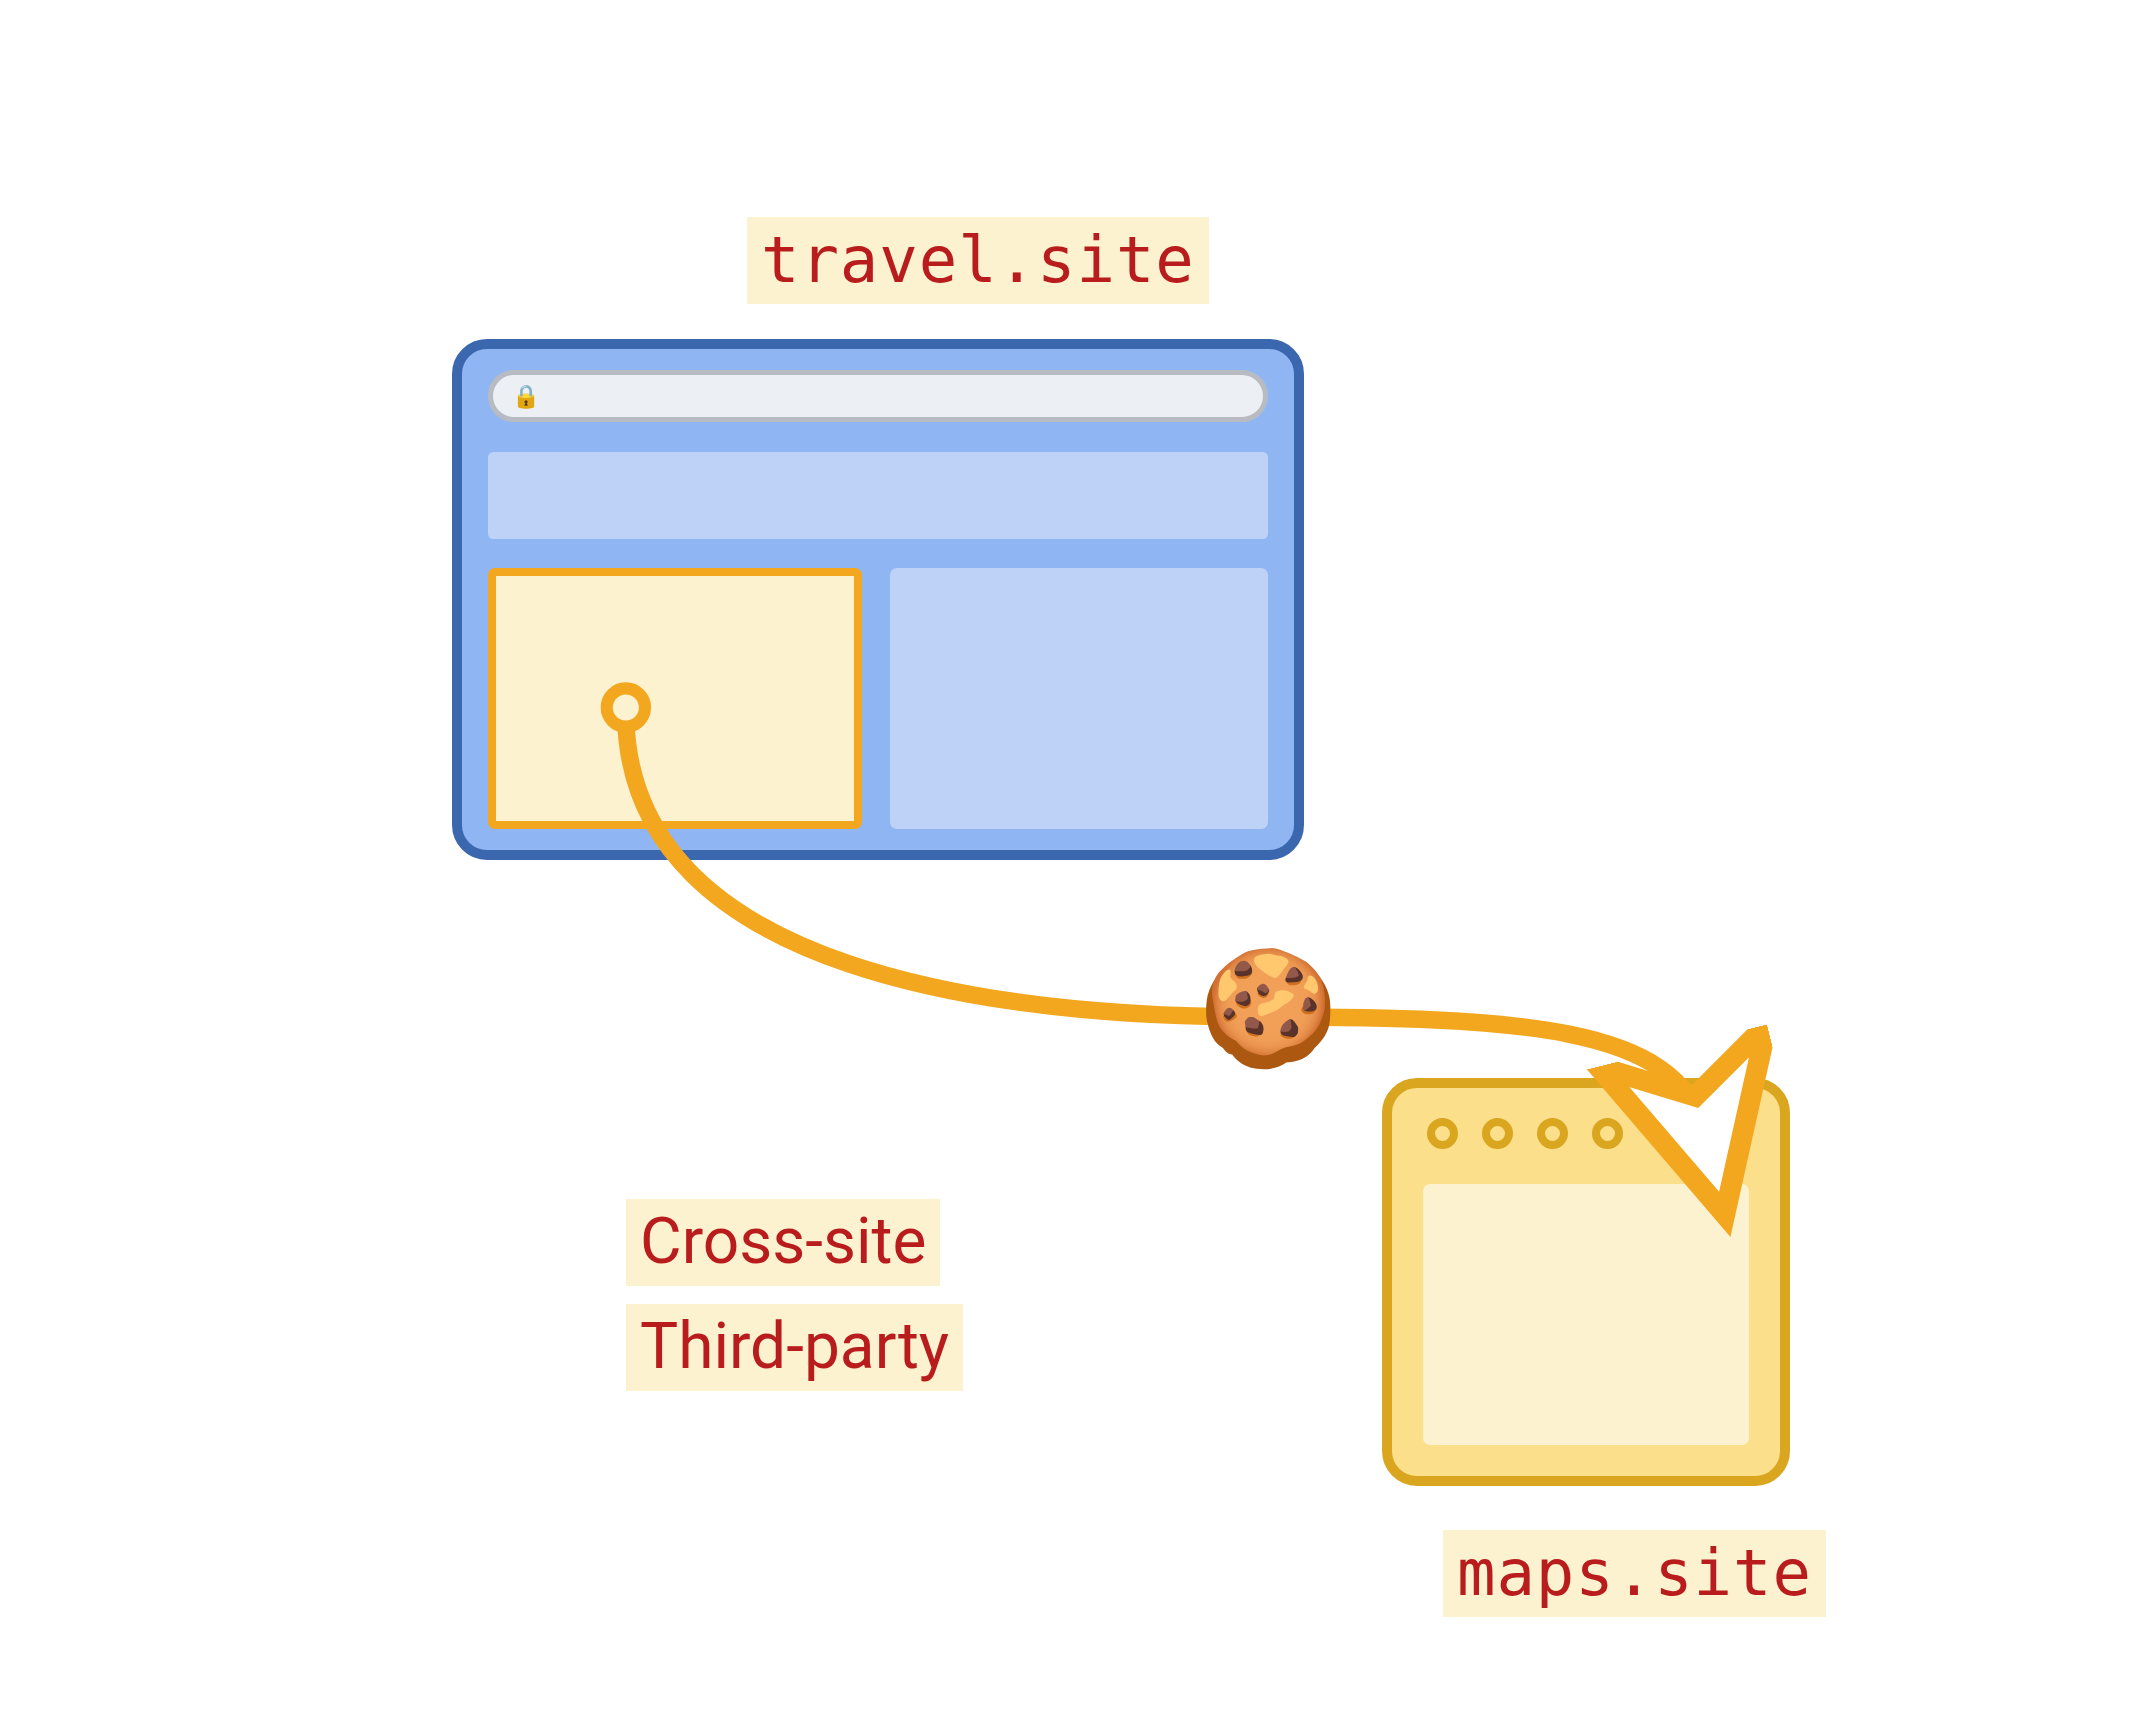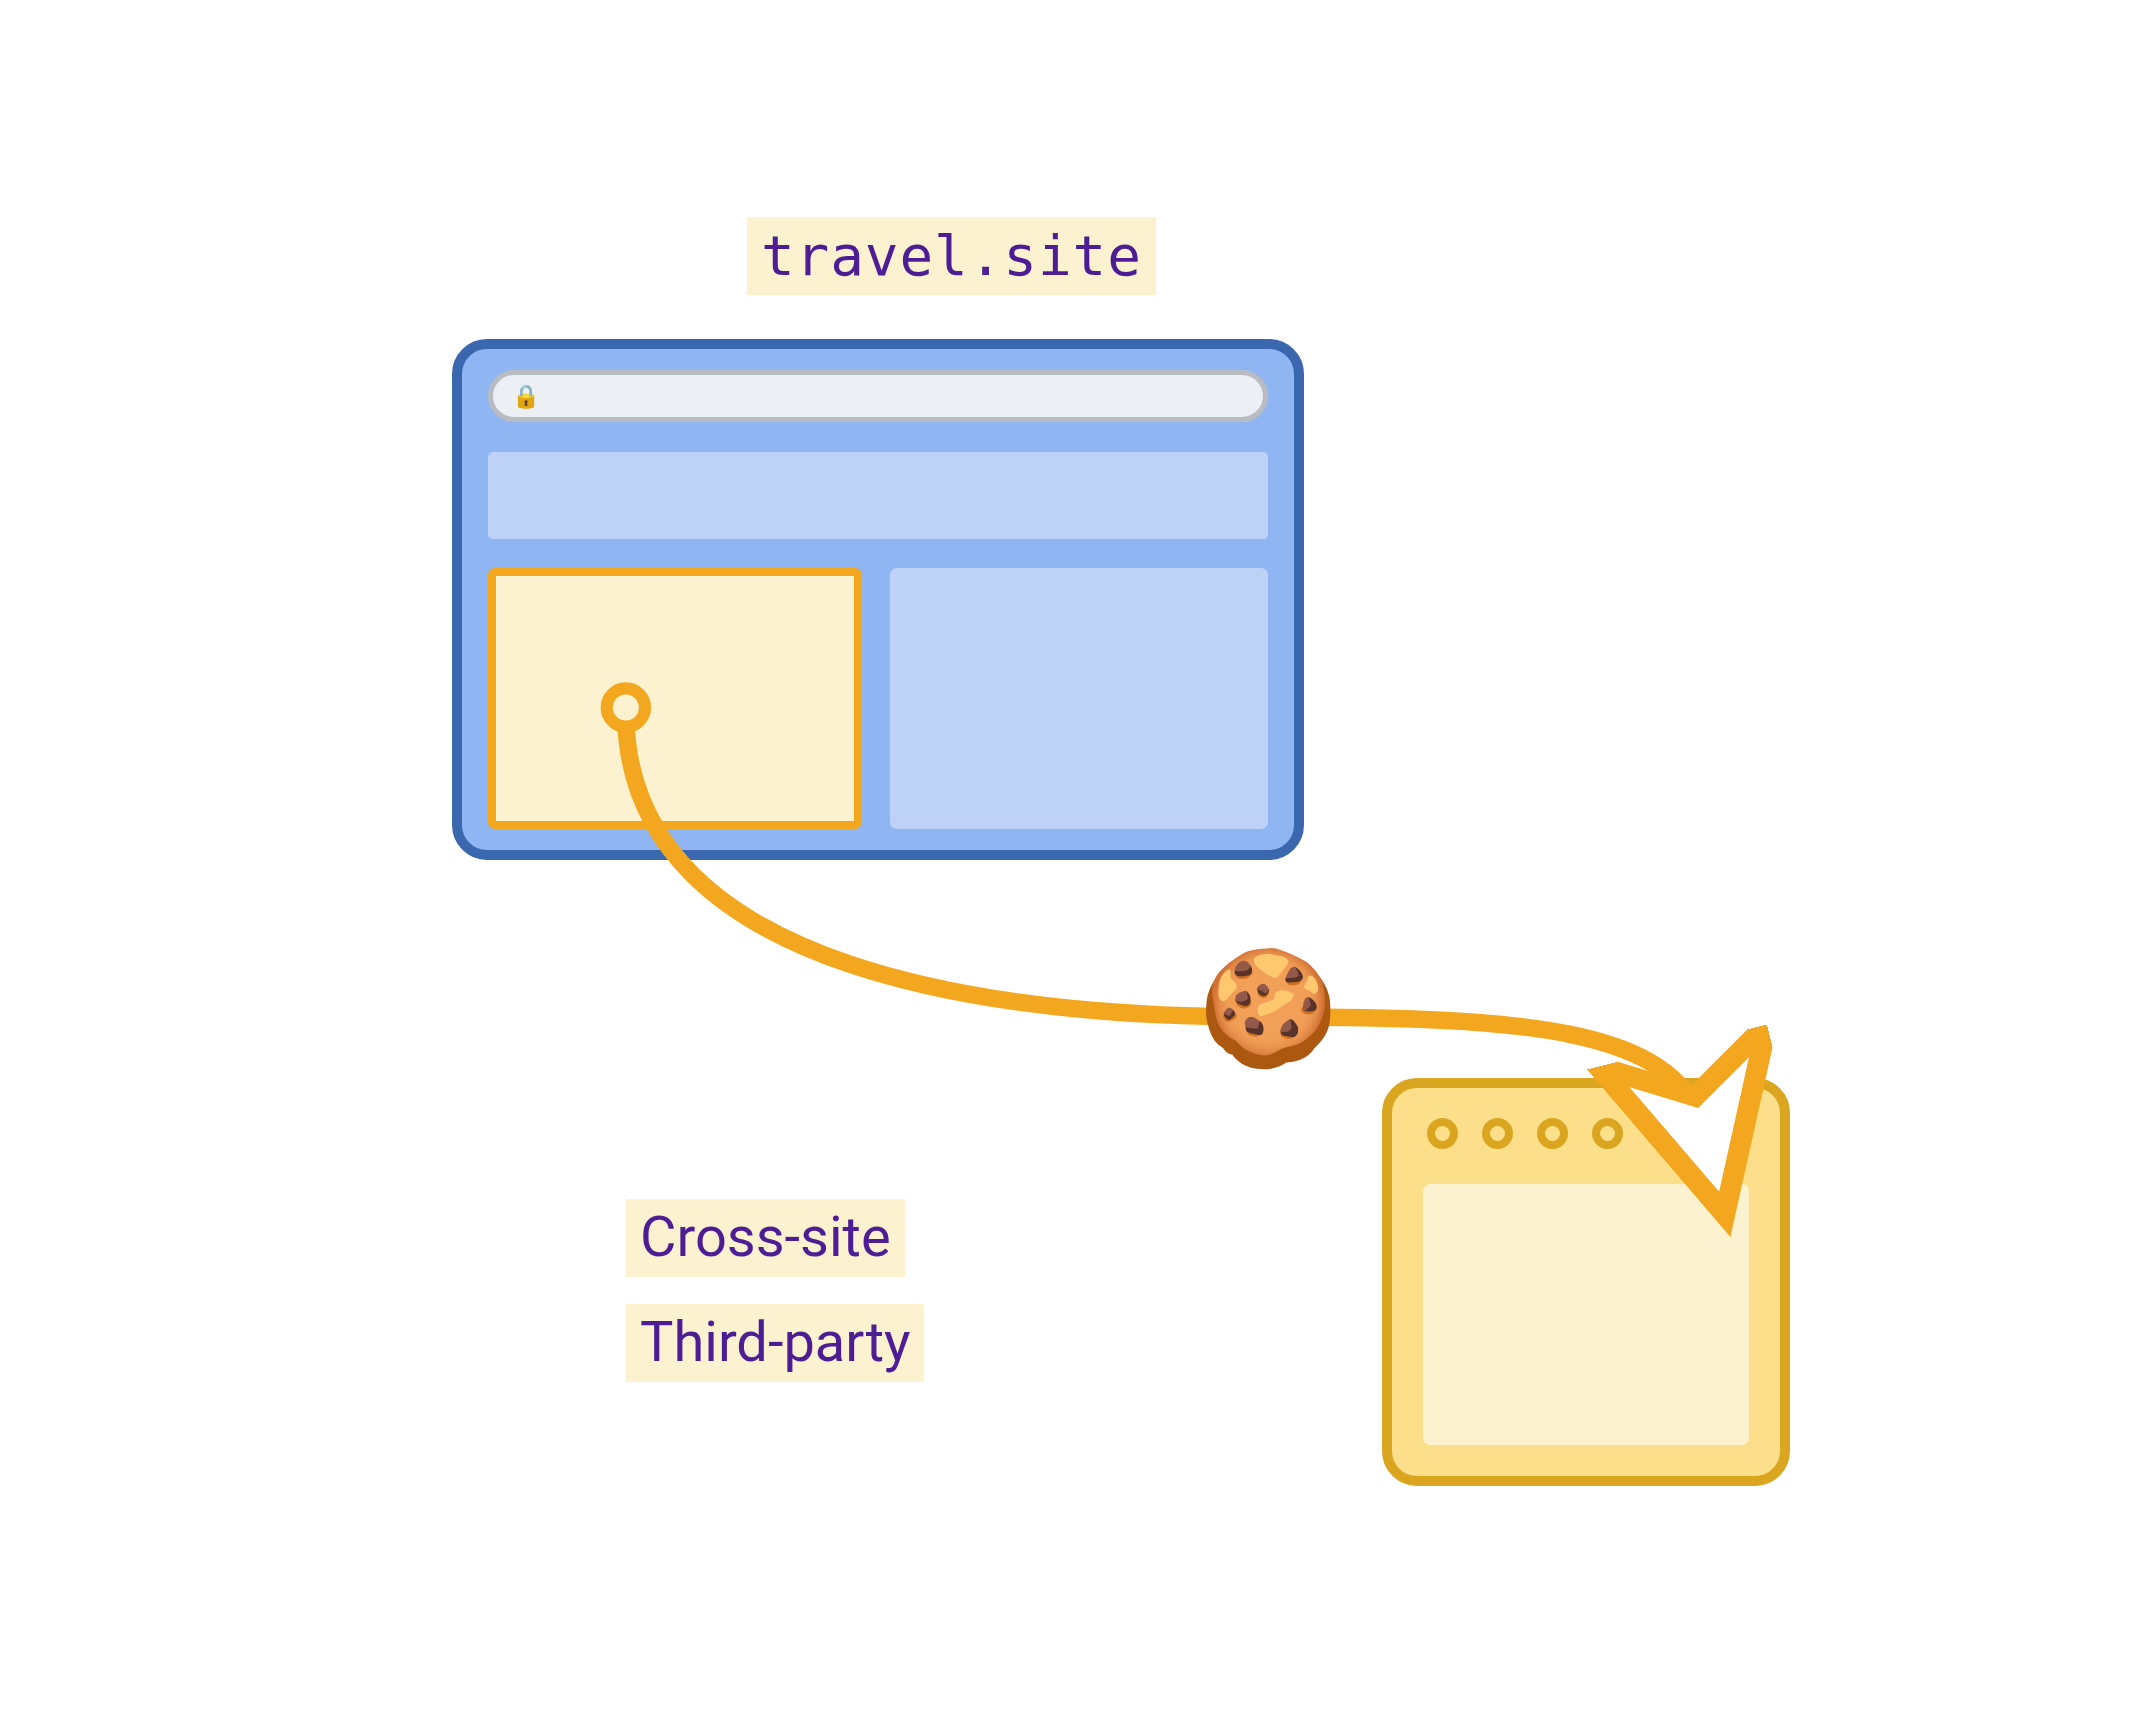--- a/index.html
+++ b/index.html
@@ -11,22 +11,22 @@
     font-family: -apple-system, "Segoe UI", Roboto, Helvetica, Arial, sans-serif;
   }
   .stage {
     position: relative;
     width: 2147px;
     height: 1735px;
   }
   .label {
     position: absolute;
     background: #fdf2cf;
-    color: #4c1d95;
-    font-size: 56px;
+    color: #b91c1c;
+    font-size: 64px;
     line-height: 1.2;
     padding: 5.2px 14px;
     white-space: nowrap;
   }
   .label.mono {
     font-family: ui-monospace, SFMono-Regular, Menlo, Consolas, monospace;
     font-weight: 500;
     letter-spacing: 0.9px;
   }
   .label.sans { font-family: inherit; text-align: right; }
@@ -180,15 +180,16 @@
              S 1930 1180, 1960 1300" fill="none" stroke="#f2a71f" stroke-width="20" stroke-linecap="round" marker-end="url(#arrowhead)"></path>
 
     <circle cx="720" cy="814" r="22" fill="#fdf2cf" stroke="#f2a71f" stroke-width="14"></circle>
   </svg>
 
   <span class="cookie" style="left:1269px; top:1008px;">🍪</span>
 
   <div class="label sans" style="left:626px; top:1199px;">Cross-site</div>
   <div class="label italic" style="left:626px; top:1304px;">Third-party</div>
 
+  <div class="label mono" style="left:1443px; top:1530px;">maps.site</div>
 
 </div>
 
 
 </body></html>

